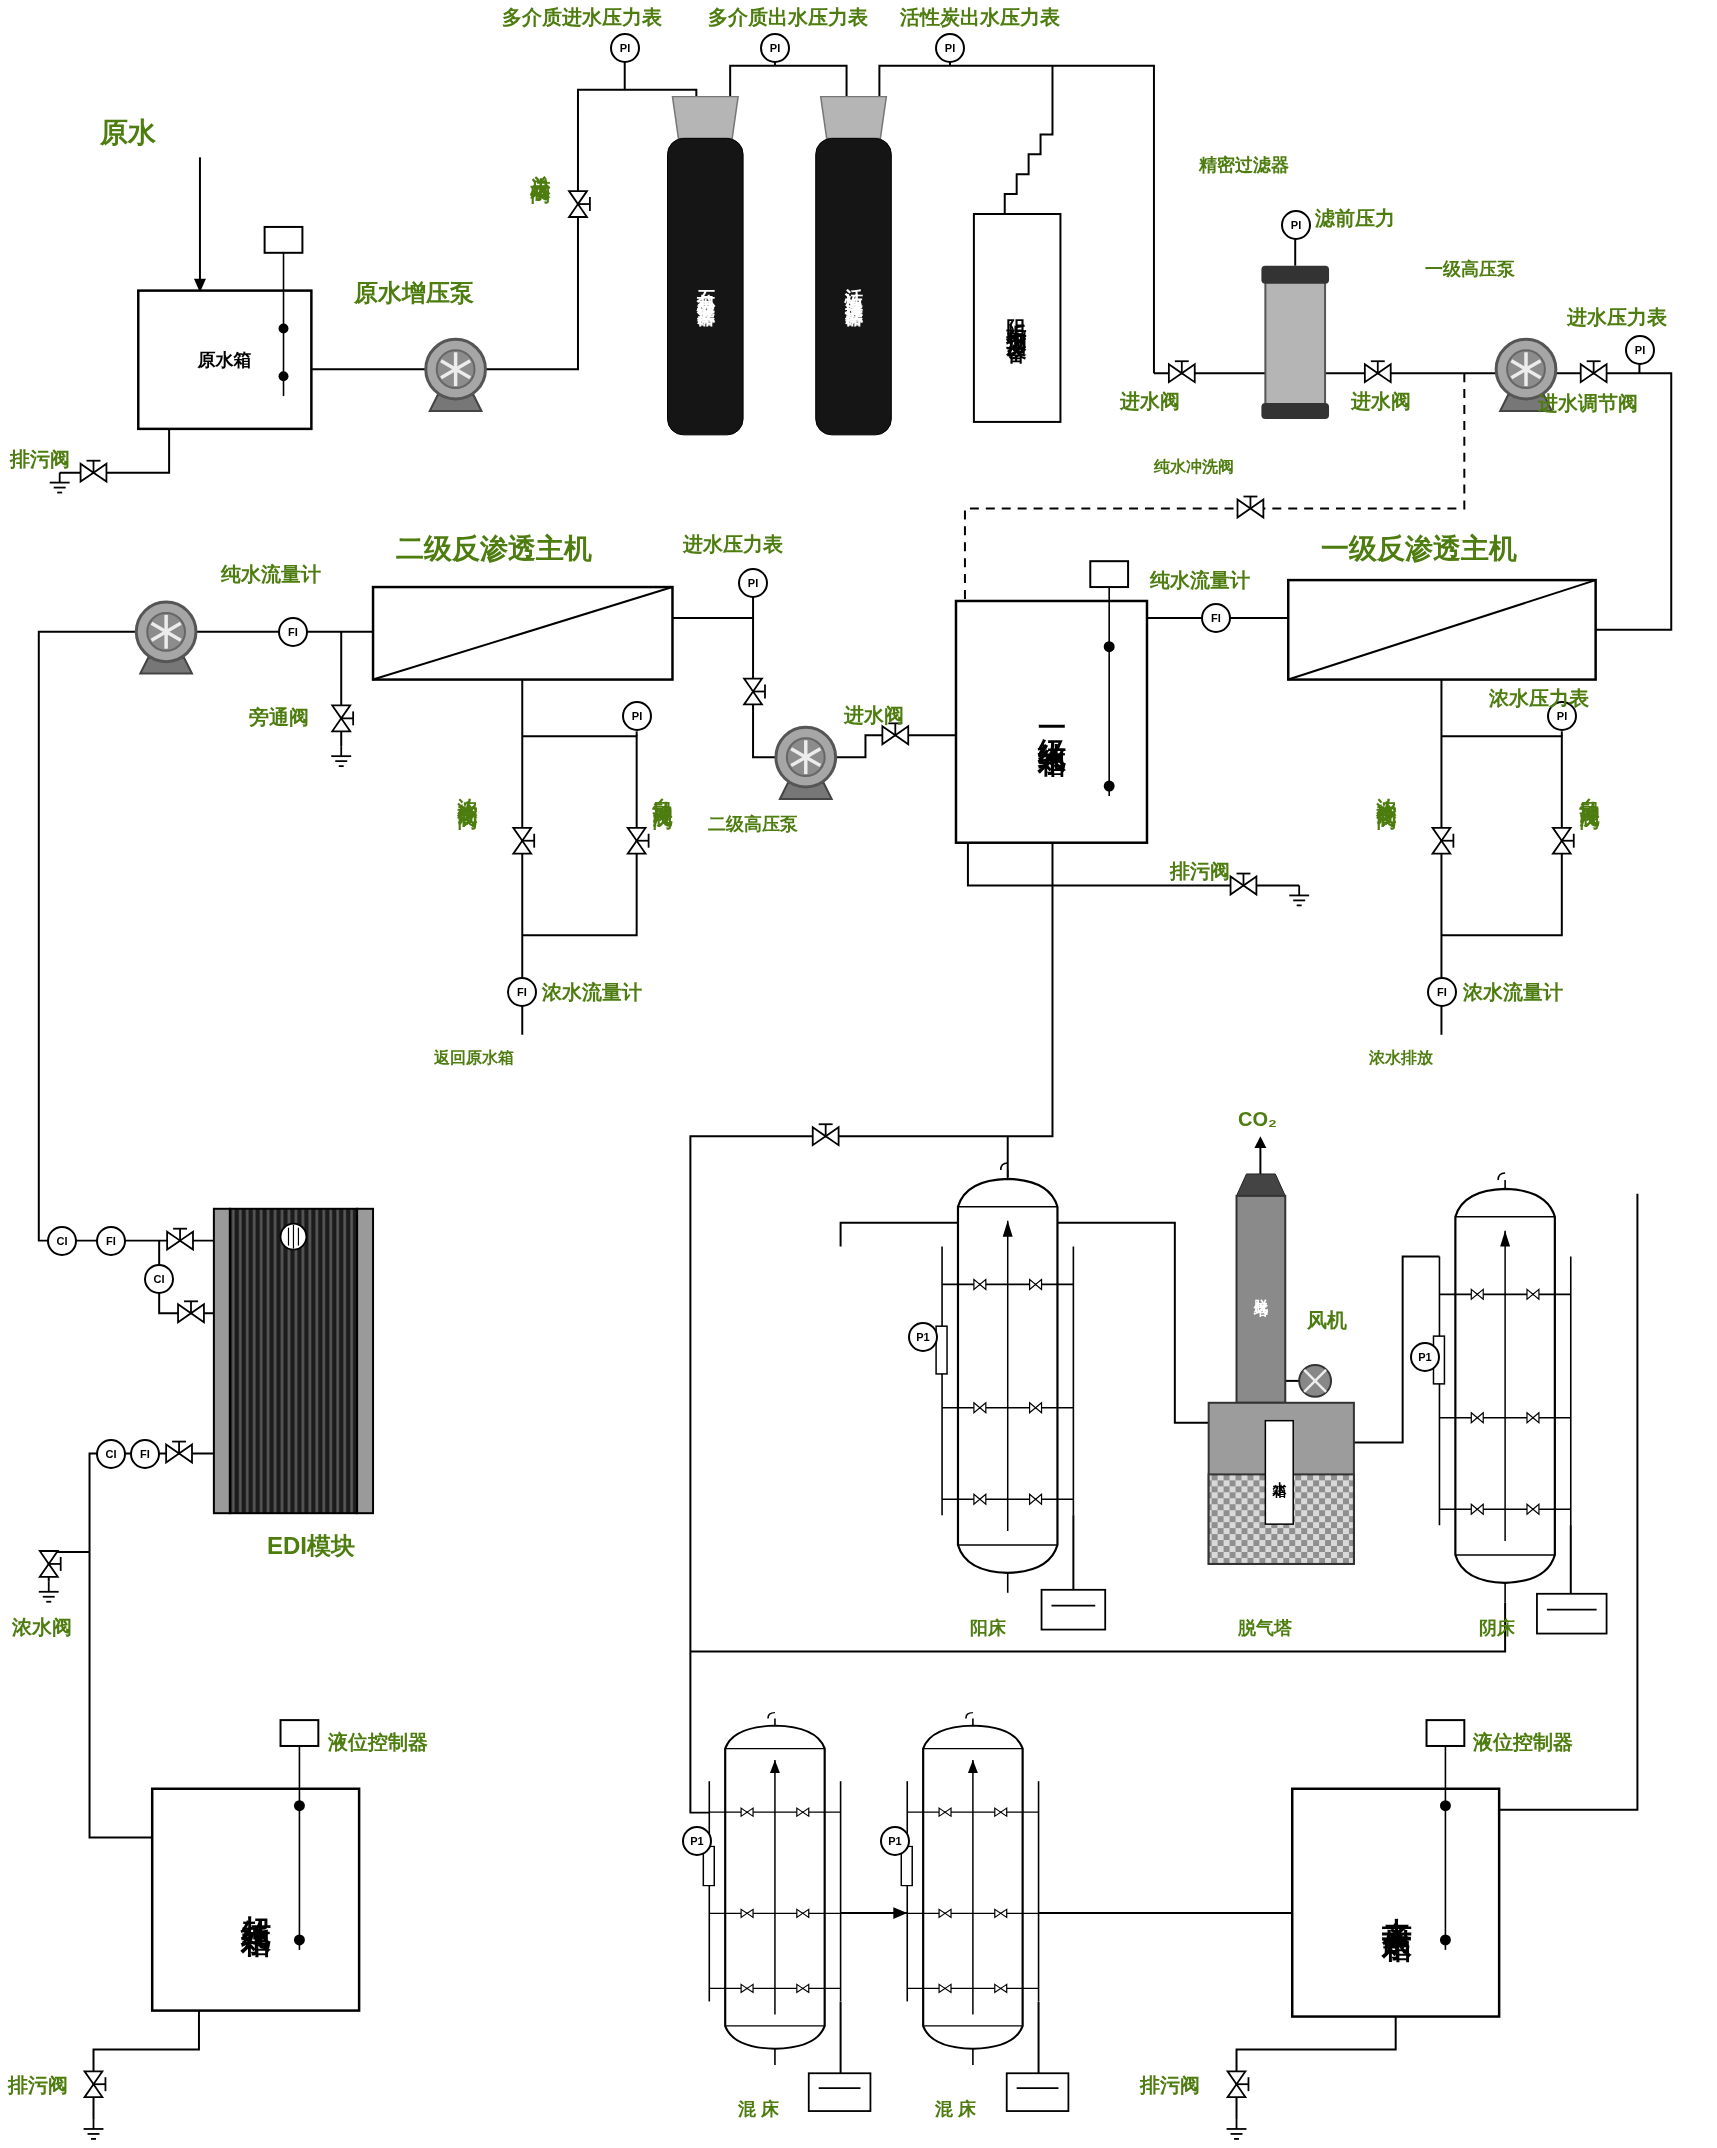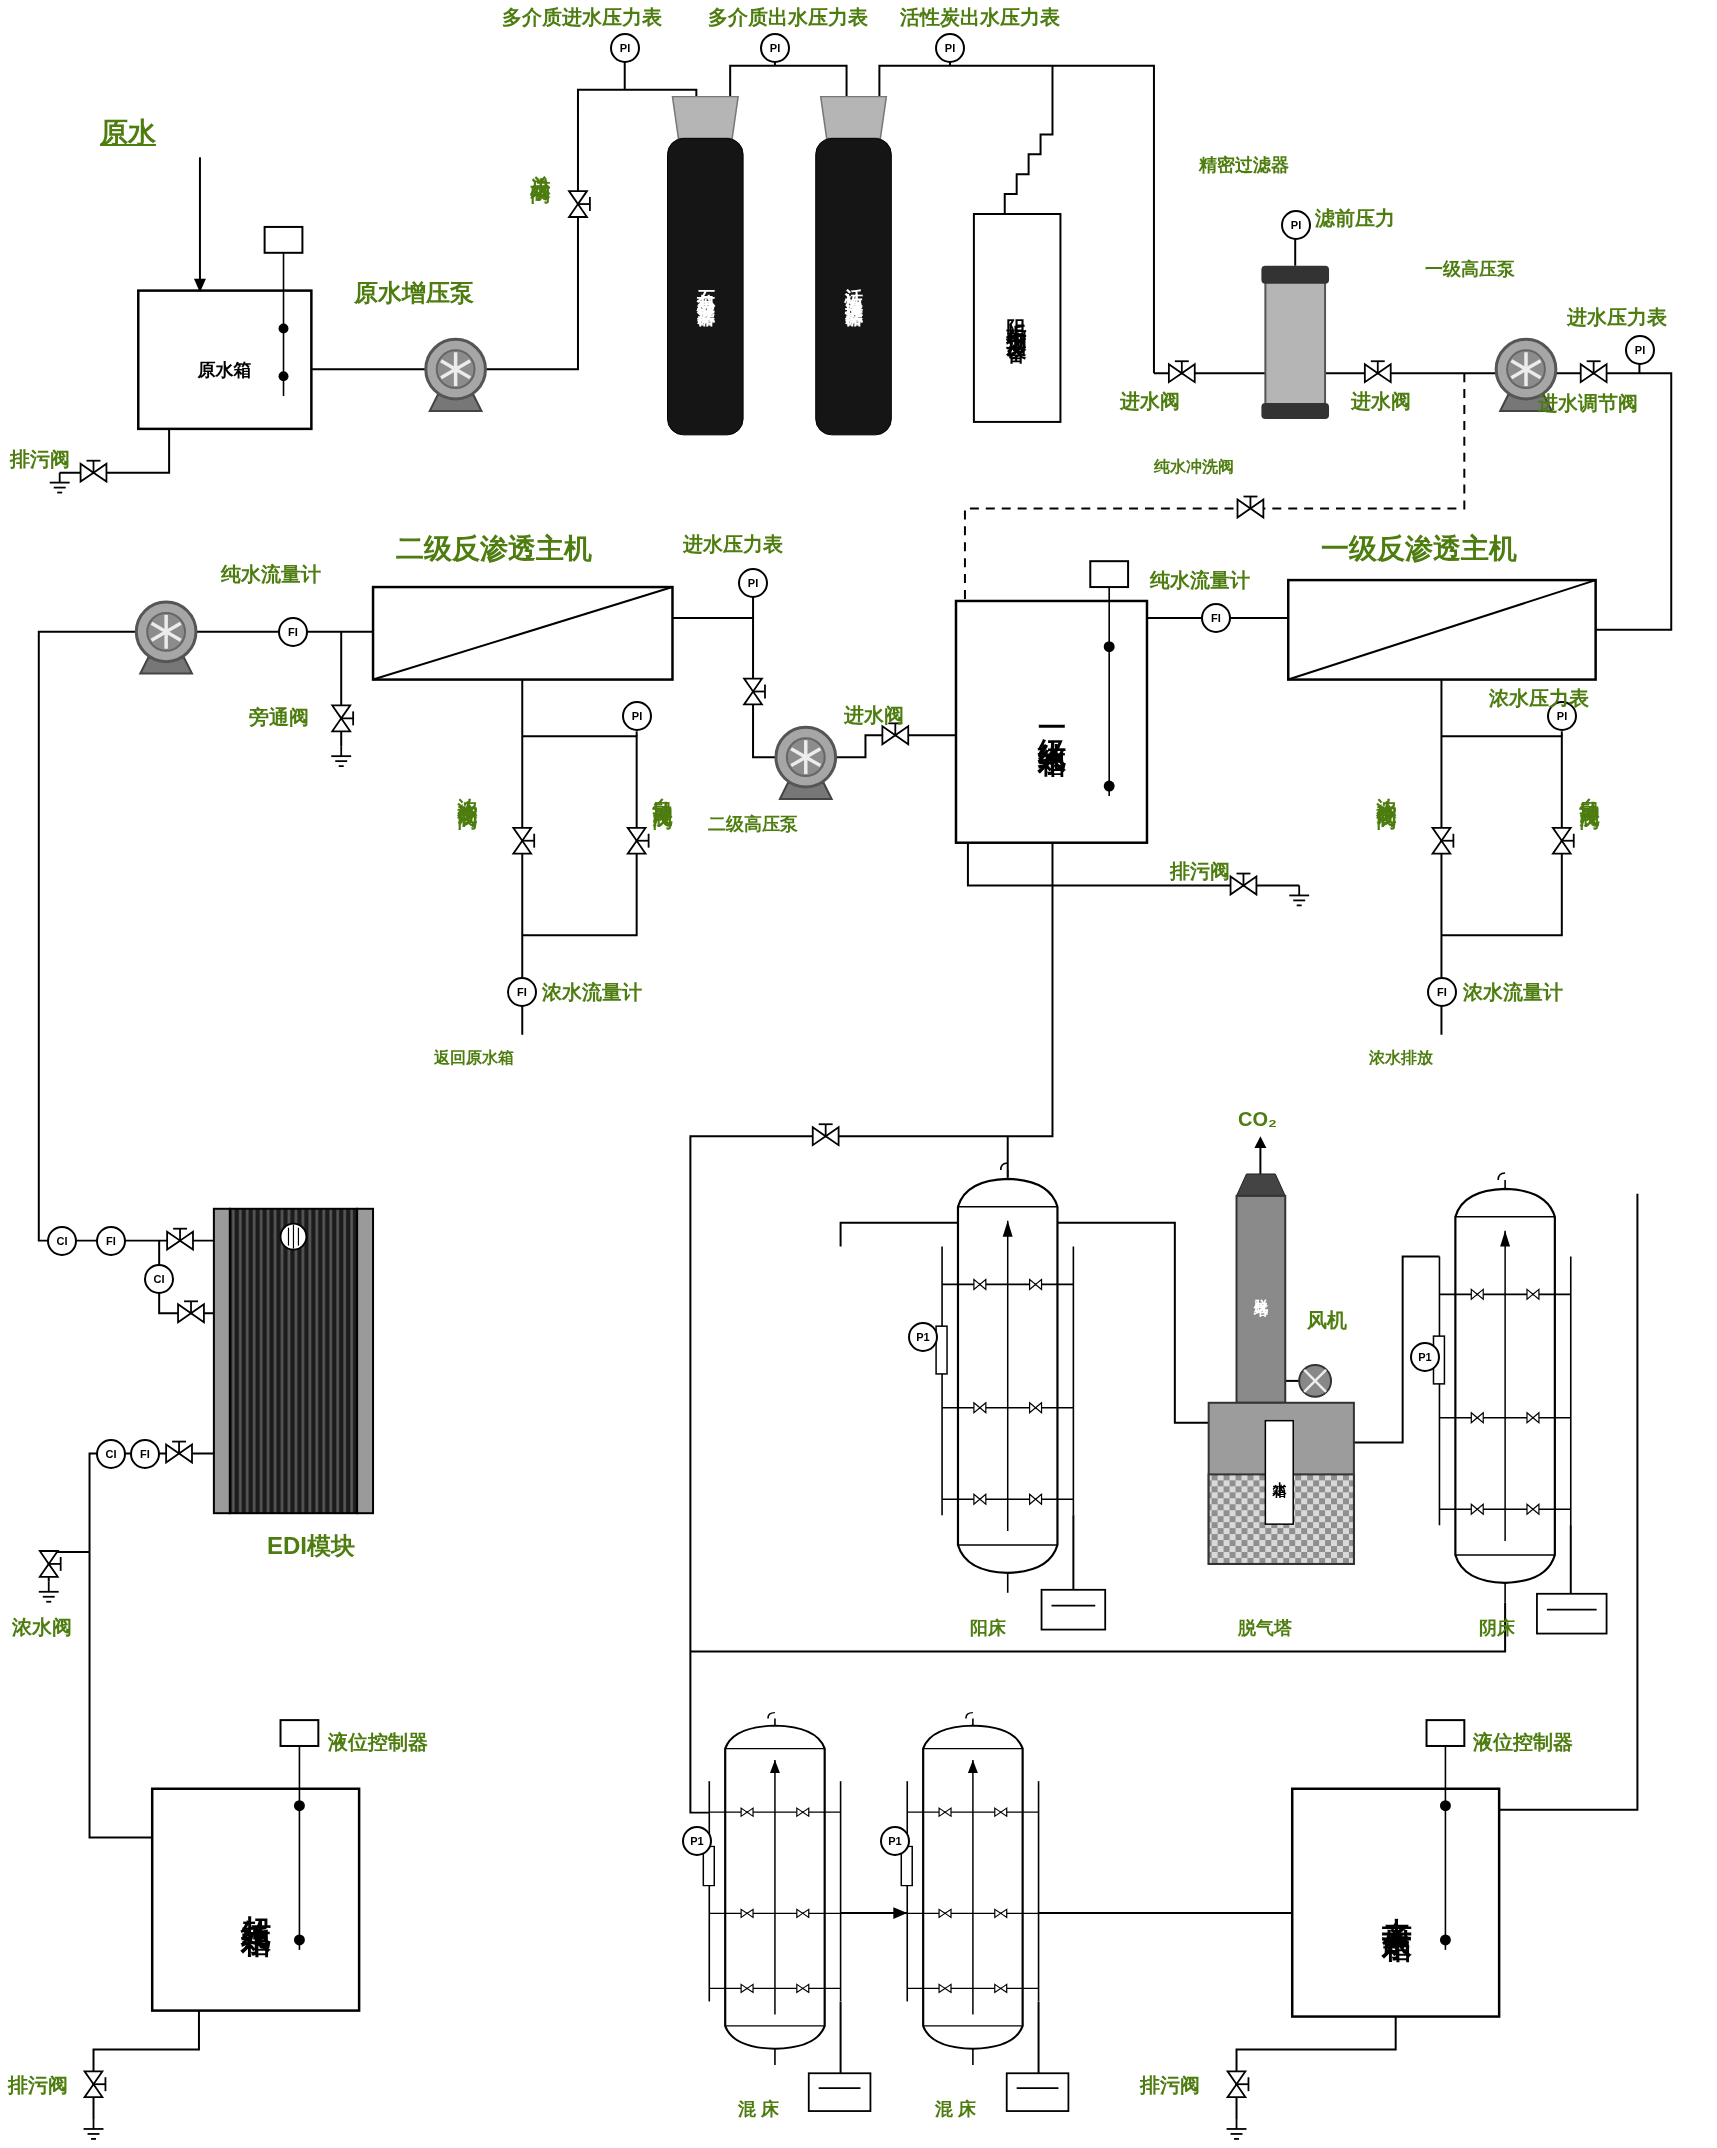--- a/index.html
+++ b/index.html
@@ -290,22 +290,22 @@
 <div class="gauge" style="left:47px;top:1226px;">CI</div>
 <div class="gauge" style="left:96px;top:1226px;">FI</div>
 <div class="gauge" style="left:144px;top:1264px;">CI</div>
 <div class="gauge" style="left:96px;top:1439px;">CI</div>
 <div class="gauge" style="left:130px;top:1439px;">FI</div>
 <div class="gauge" style="left:908px;top:1322px;">P1</div>
 <div class="gauge" style="left:1410px;top:1342px;">P1</div>
 <div class="gauge" style="left:682px;top:1826px;">P1</div>
 <div class="gauge" style="left:880px;top:1826px;">P1</div>
 
-<div class="lbl s28" style="left:100px;top:117px;text-decoration:underline;">原水</div>
-<div class="hc s26" style="left:138px;top:301px;width:173px;height:138px;">原水箱</div>
+<div class="lbl s28" style="left:100px;top:117px;">原水</div>
+<div class="hc s26" style="left:138px;top:291px;width:173px;height:138px;">原水箱</div>
 <div class="lbl s20" style="left:10px;top:448px;">排污阀</div>
 <div class="lbl s24" style="left:354px;top:279px;">原水增压泵</div>
 <div class="lbl s20 v" style="left:529px;top:159px;">总进水阀</div>
 <div class="lbl s20" style="left:502px;top:6px;">多介质进水压力表</div>
 <div class="lbl s20" style="left:708px;top:6px;">多介质出水压力表</div>
 <div class="lbl s20" style="left:900px;top:6px;">活性炭出水压力表</div>
 <div class="vc s26 white" style="left:668px;top:138px;width:76px;height:297px;">石英砂过滤器</div>
 <div class="vc s26 white" style="left:816px;top:138px;width:76px;height:297px;">活性炭过滤器</div>
 <div class="vc s20" style="left:974px;top:214px;width:87px;height:208px;">阻垢剂投加设备</div>
 <div class="lbl s26" style="left:1199px;top:155px;">精密过滤器</div>

